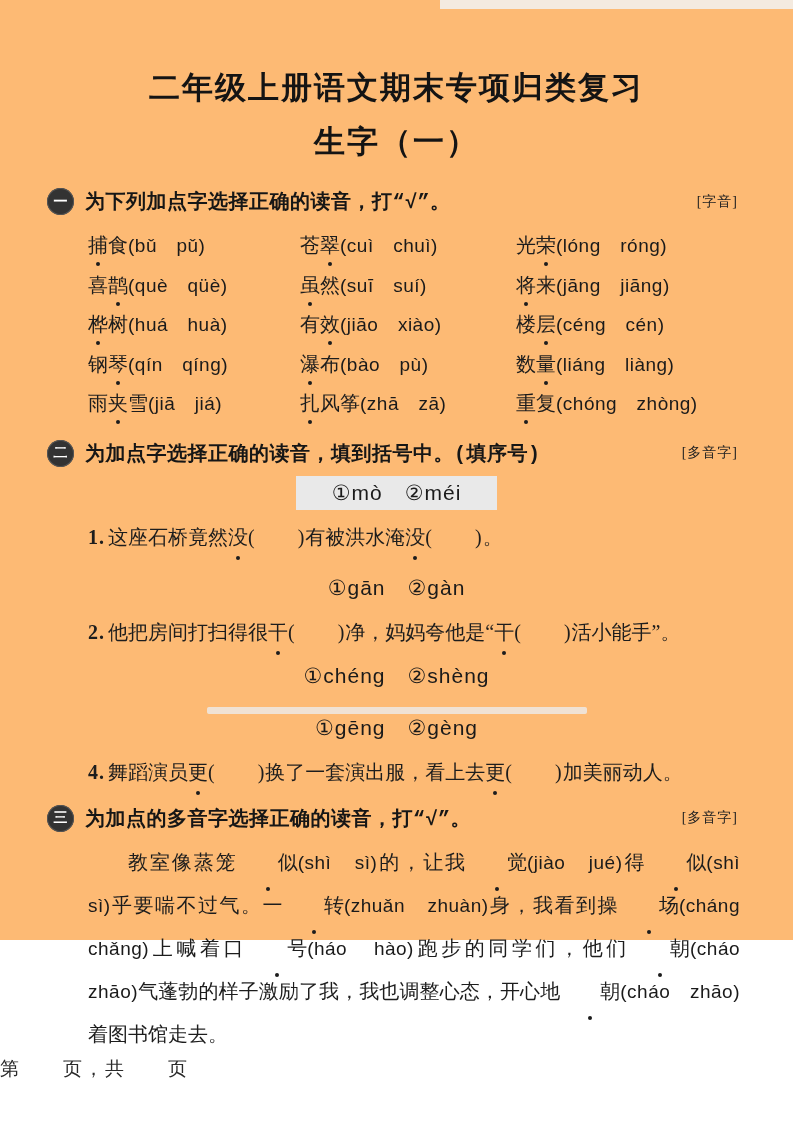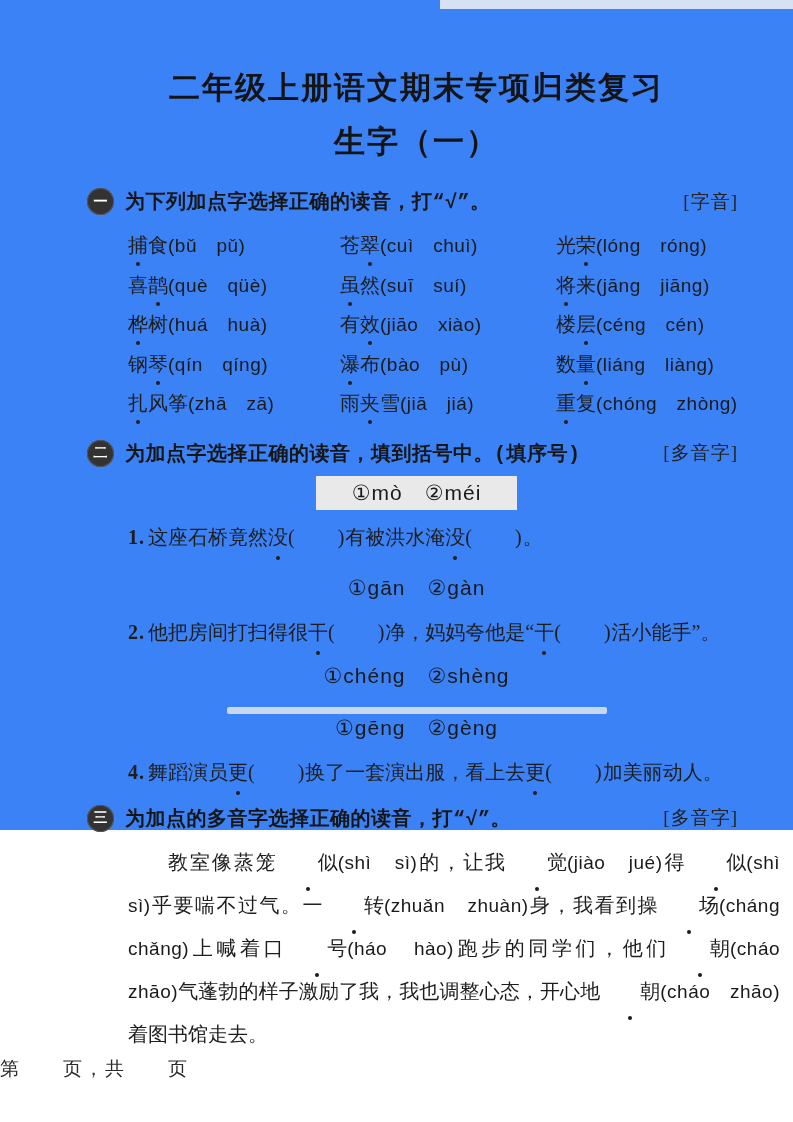--- a/index.html
+++ b/index.html
@@ -6,24 +6,23 @@
   html, body { margin: 0; padding: 0; }
   body {
     width: 793px; height: 1122px;
     background: #ffffff;
     font-family: "Liberation Serif", serif;
     color: #1d1d1d;
     overflow: hidden;
   }
   .sheet {
     position: relative;
-    width: 793px; height: 830px;
-    background: #3b82f6;
+    width: 793px; height: 940px;
+    background: #fdba74;
     padding-top: 68px;
-    padding-left: 40px;
   }
   .scan-smudge-top {
     position: absolute; top: 0; left: 440px; width: 353px; height: 9px;
     background: #f2f2f2; opacity: .85;
   }
   .page-title, .page-subtitle {
     text-align: center;
     font-weight: 700;
     font-size: 31px;
     letter-spacing: 2px;
@@ -44,21 +43,21 @@
     background: #333333; color: #ffffff;
     font-size: 14px; font-weight: 700;
     display: flex; align-items: center; justify-content: center;
     box-shadow: 0 0 0 1px #555 inset;
   }
   .sec-title {
     font-family: Liberation Mono, monospace;
     font-weight: 700; font-size: 20px; color: #161616;
     letter-spacing: .5px;
   }
-  .sec-tag { margin-left: auto; font-size: 19px; color: #222; letter-spacing: 1px; }
+  .sec-tag { margin-left: auto; font-size: 14px; color: #222; letter-spacing: 1px; }
 
   .word-grid {
     margin: 11px 40px 0 88px;
     display: grid;
     grid-template-columns: 212px 216px auto;
     grid-auto-rows: 39.5px;
     align-items: center;
   }
   .word { white-space: nowrap; font-size: 20px; }
   .ch { display: inline-block; }
@@ -130,22 +129,22 @@
     <div class="word"><span class="ch">光</span><span class="ch dch">荣</span><span class="ch"></span><span class="py">(lóng　róng)</span></div>
     <div class="word"><span class="ch">喜</span><span class="ch dch">鹊</span><span class="ch"></span><span class="py">(què　qüè)</span></div>
     <div class="word"><span class="ch"></span><span class="ch dch">虽</span><span class="ch">然</span><span class="py">(suī　suí)</span></div>
     <div class="word"><span class="ch"></span><span class="ch dch">将</span><span class="ch">来</span><span class="py">(jāng　jiāng)</span></div>
     <div class="word"><span class="ch"></span><span class="ch dch">桦</span><span class="ch">树</span><span class="py">(huá　huà)</span></div>
     <div class="word"><span class="ch">有</span><span class="ch dch">效</span><span class="ch"></span><span class="py">(jiāo　xiào)</span></div>
     <div class="word"><span class="ch">楼</span><span class="ch dch">层</span><span class="ch"></span><span class="py">(céng　cén)</span></div>
     <div class="word"><span class="ch">钢</span><span class="ch dch">琴</span><span class="ch"></span><span class="py">(qín　qíng)</span></div>
     <div class="word"><span class="ch"></span><span class="ch dch">瀑</span><span class="ch">布</span><span class="py">(bào　pù)</span></div>
     <div class="word"><span class="ch">数</span><span class="ch dch">量</span><span class="ch"></span><span class="py">(liáng　liàng)</span></div>
+    <div class="word"><span class="ch">雨</span><span class="ch dch">夹</span><span class="ch">雪</span><span class="py">(jiā　jiá)</span></div>
     <div class="word"><span class="ch"></span><span class="ch dch">扎</span><span class="ch">风筝</span><span class="py">(zhā　zā)</span></div>
-    <div class="word"><span class="ch">雨</span><span class="ch dch">夹</span><span class="ch">雪</span><span class="py">(jiā　jiá)</span></div>
     <div class="word"><span class="ch"></span><span class="ch dch">重</span><span class="ch">复</span><span class="py">(chóng　zhòng)</span></div>
   </div>
 
   <div class="sec-header" style="margin-top:16px">
     <div class="sec-num">二</div>
     <div class="sec-title">为加点字选择正确的读音，填到括号中。(填序号)</div>
     <div class="sec-tag">[多音字]</div>
   </div>
 
   <div class="opts"><span class="opt-text hl">①mò　②méi</span></div>

